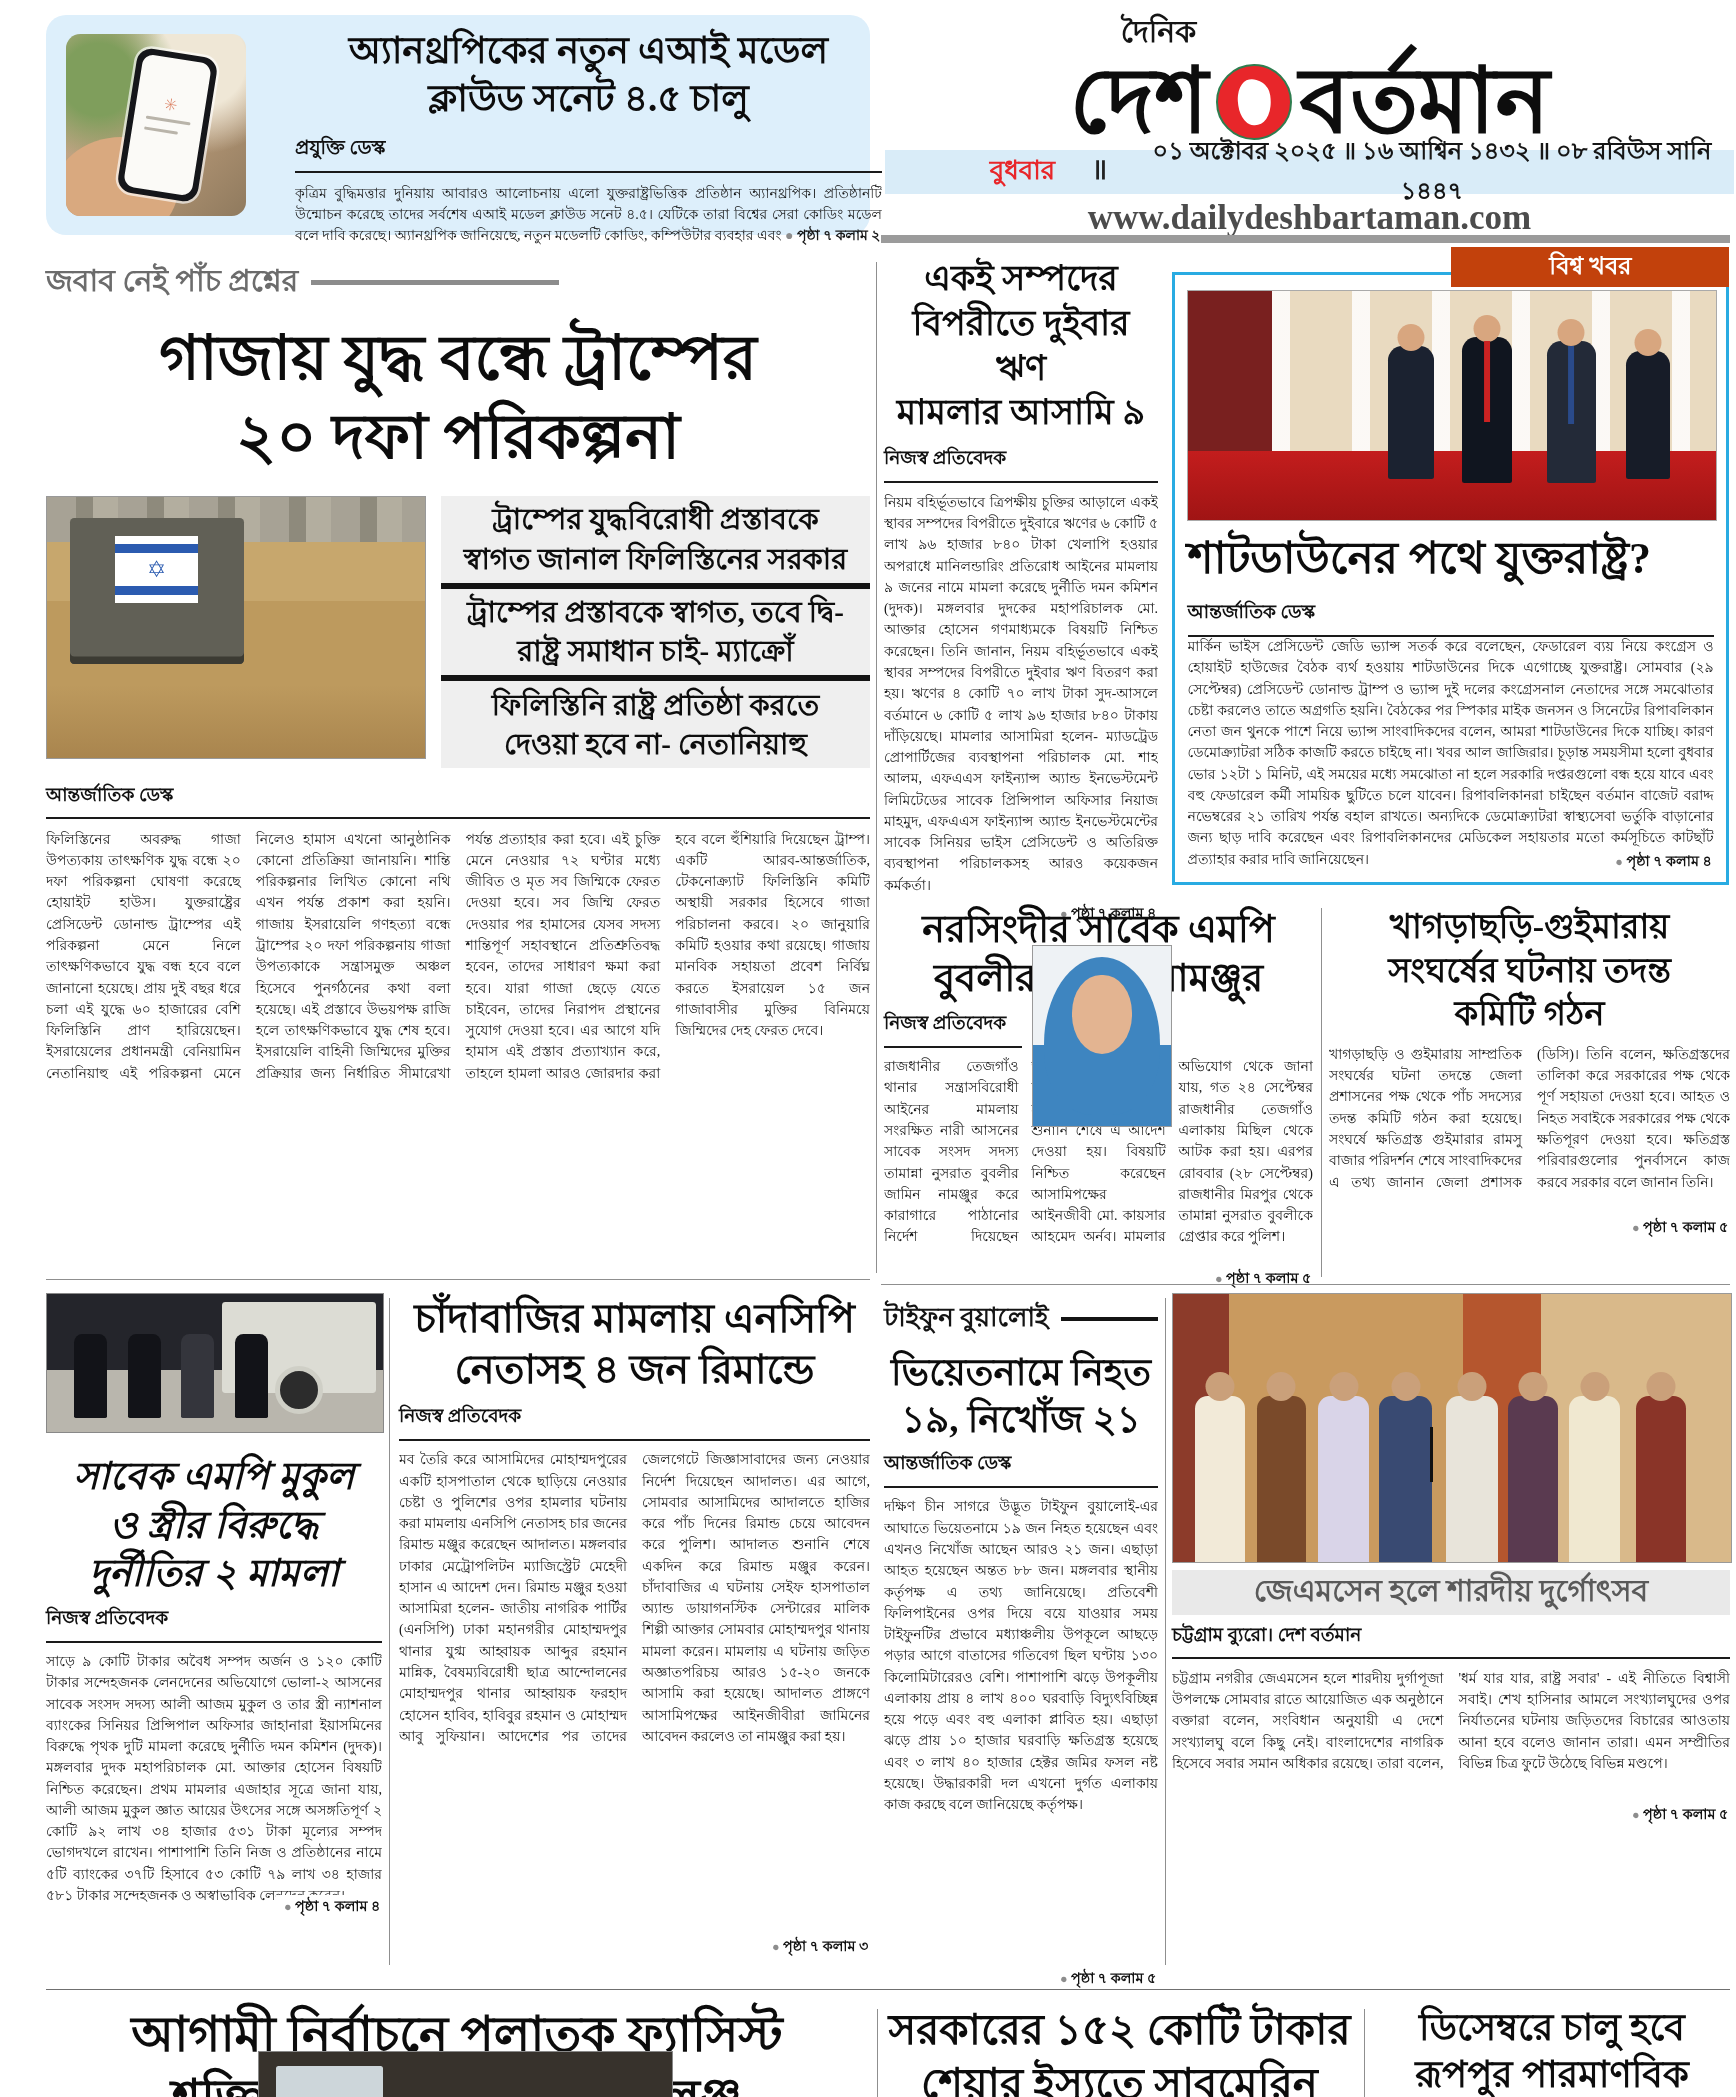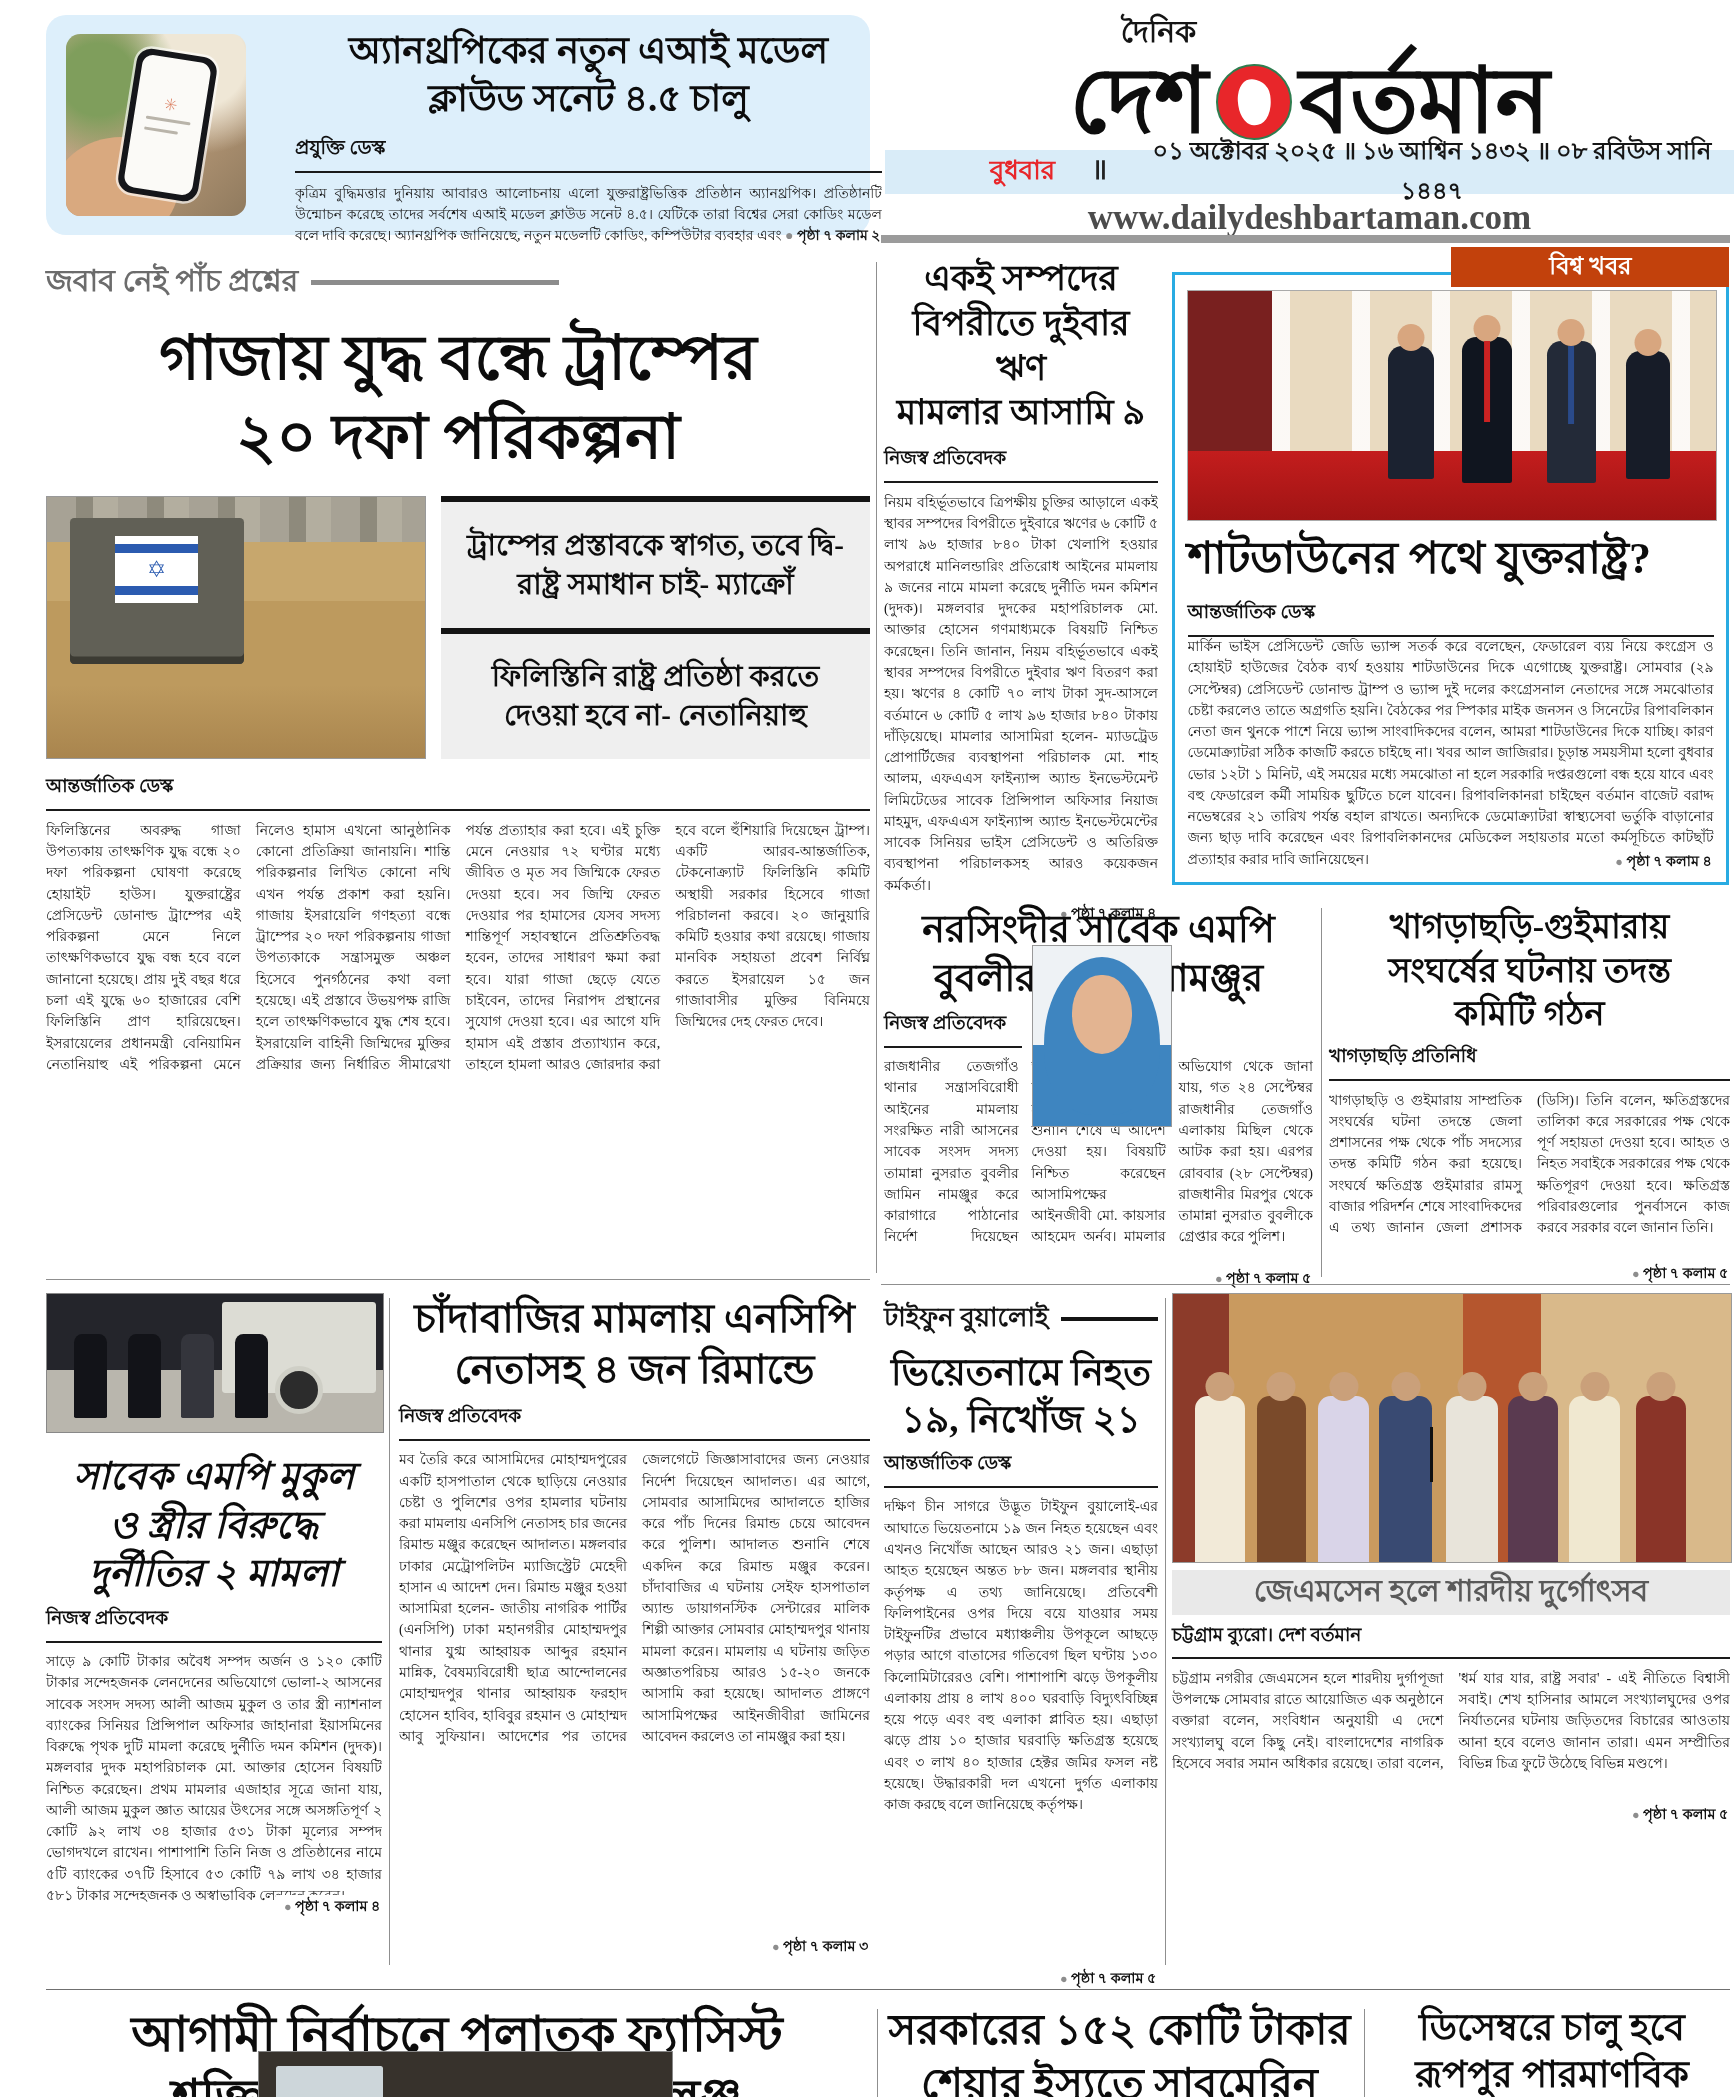--- a/index.html
+++ b/index.html
@@ -216,20 +216,23 @@
     <div class="lead-photo-row">
       <div class="war-photo">
         <div class="war-bldg"></div>
         <div class="war-vehicle">
           <div class="war-flag">
               <span class="war-star">✡</span>
             </div>
         </div>
       </div>
       <div class="subheads">
+        <div class="subhead-box">
+            <div>ট্রাম্পের যুদ্ধবিরোধী প্রস্তাবকে স্বাগত জানাল ফিলিস্তিনের সরকার</div>
+          </div>
         <div class="subhead-bar"></div>
         <div class="subhead-box">
             <div>ট্রাম্পের প্রস্তাবকে স্বাগত, তবে দ্বি-রাষ্ট্র সমাধান চাই- ম্যাক্রোঁ</div>
           </div>
         <div class="subhead-bar"></div>
         <div class="subhead-box">
             <div>ফিলিস্তিনি রাষ্ট্র প্রতিষ্ঠা করতে দেওয়া হবে না- নেতানিয়াহু</div>
           </div>
       </div>
     </div>
@@ -283,21 +286,20 @@
       <div class="bubli-face"></div>
     </div>
     <div class="more"><span class="bullet">●</span> <span>পৃষ্ঠা ৭ কলাম ৫</span></div>
   </section>
   <div class="vline" style="left:1321px;top:908px;height:369px;"></div>
 
   <section class="khagra rel">
     <div class="hl khagra-hl">খাগড়াছড়ি-গুইমারায়
 সংঘর্ষের ঘটনায় তদন্ত
 কমিটি গঠন</div>
-    <div class="byline" style="margin-top:6.7px;">খাগড়াছড়ি প্রতিনিধি</div>
     <div class="bd c2 khagra-bd">খাগড়াছড়ি ও গুইমারায় সাম্প্রতিক সংঘর্ষের ঘটনা তদন্তে জেলা প্রশাসনের পক্ষ থেকে পাঁচ সদস্যের তদন্ত কমিটি গঠন করা হয়েছে। সংঘর্ষে ক্ষতিগ্রস্ত গুইমারার রামসু বাজার পরিদর্শন শেষে সাংবাদিকদের এ তথ্য জানান জেলা প্রশাসক (ডিসি)। তিনি বলেন, ক্ষতিগ্রস্তদের তালিকা করে সরকারের পক্ষ থেকে পূর্ণ সহায়তা দেওয়া হবে। আহত ও নিহত সবাইকে সরকারের পক্ষ থেকে ক্ষতিপূরণ দেওয়া হবে। ক্ষতিগ্রস্ত পরিবারগুলোর পুনর্বাসনে কাজ করবে সরকার বলে জানান তিনি।</div>
     <div class="more"><span class="bullet">●</span> <span>পৃষ্ঠা ৭ কলাম ৫</span></div>
   </section>
 
   <div class="hline" style="left:46px;top:1279px;width:824px;"></div>
   <div class="hline" style="left:881px;top:1284px;width:849px;"></div>
 
   <section class="mukul rel">
     <div class="rab-photo">
       <div class="rab-vehicle"></div>

